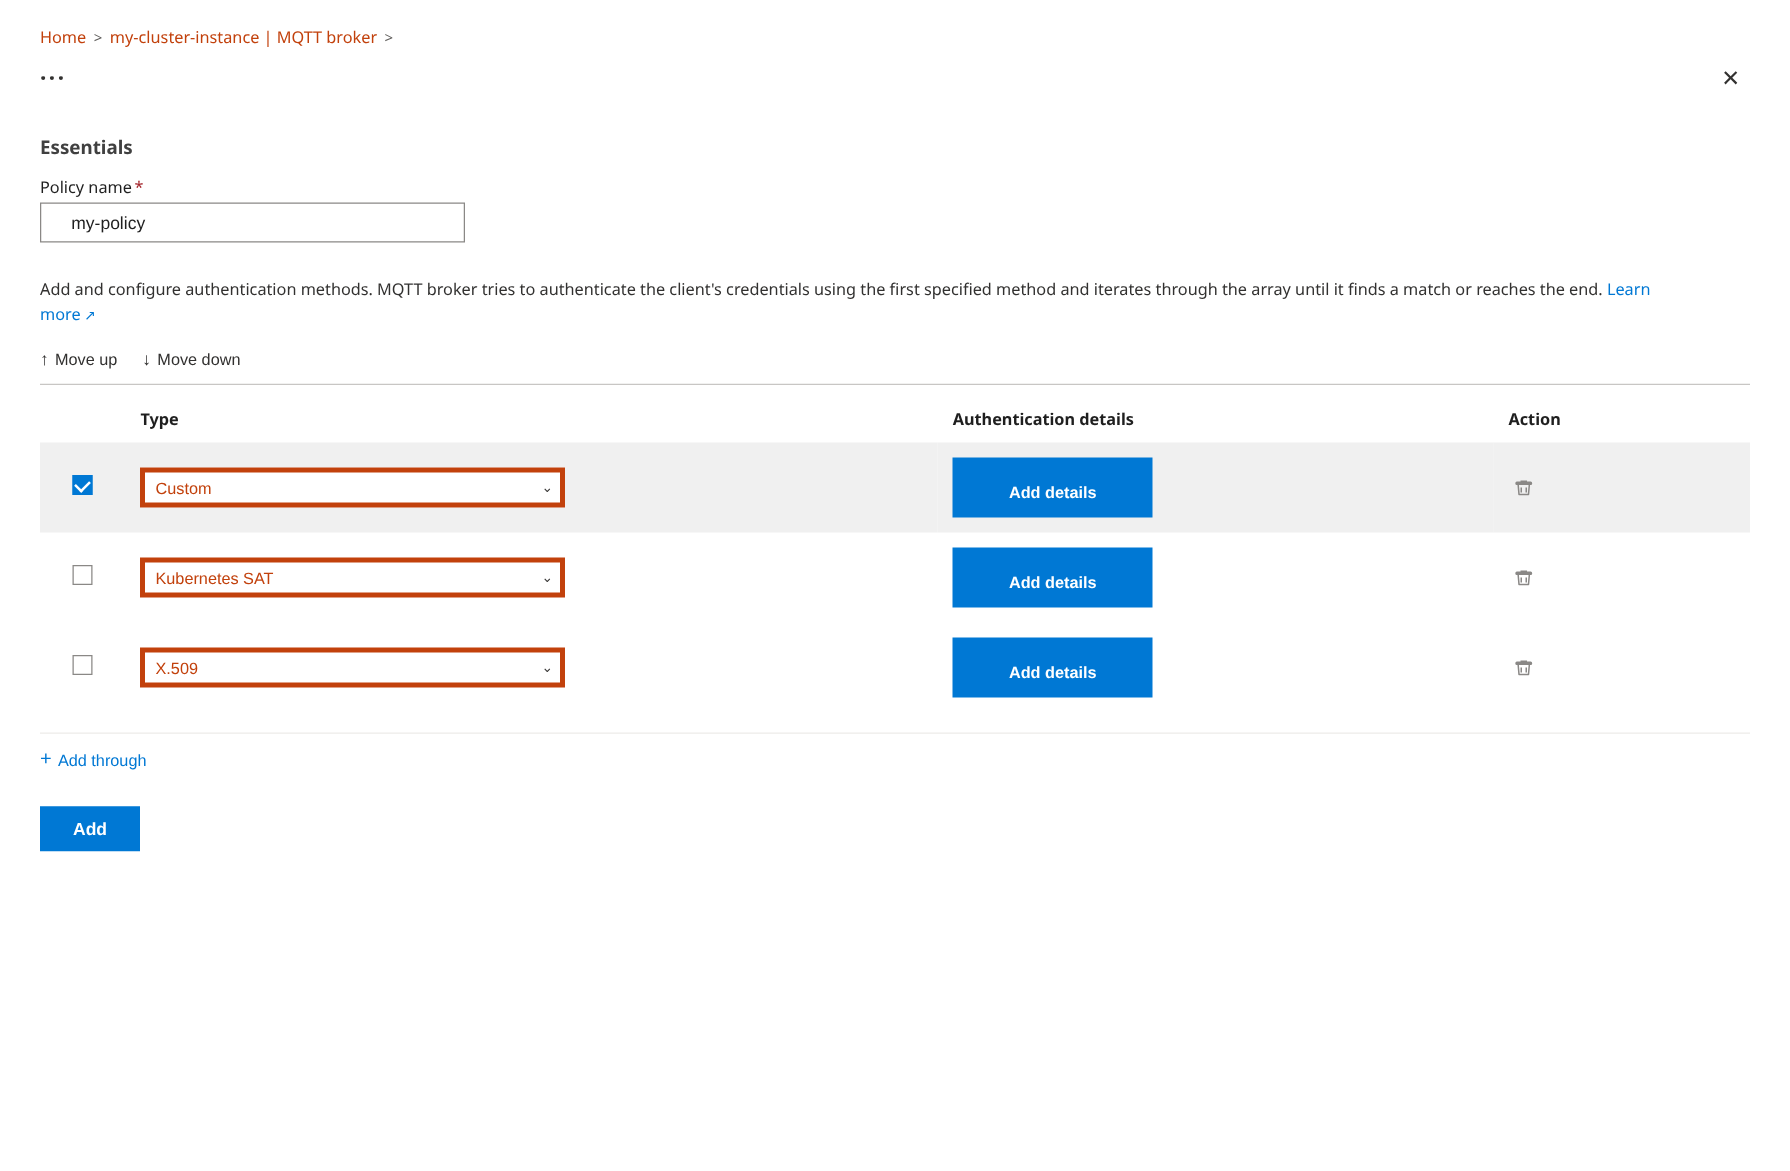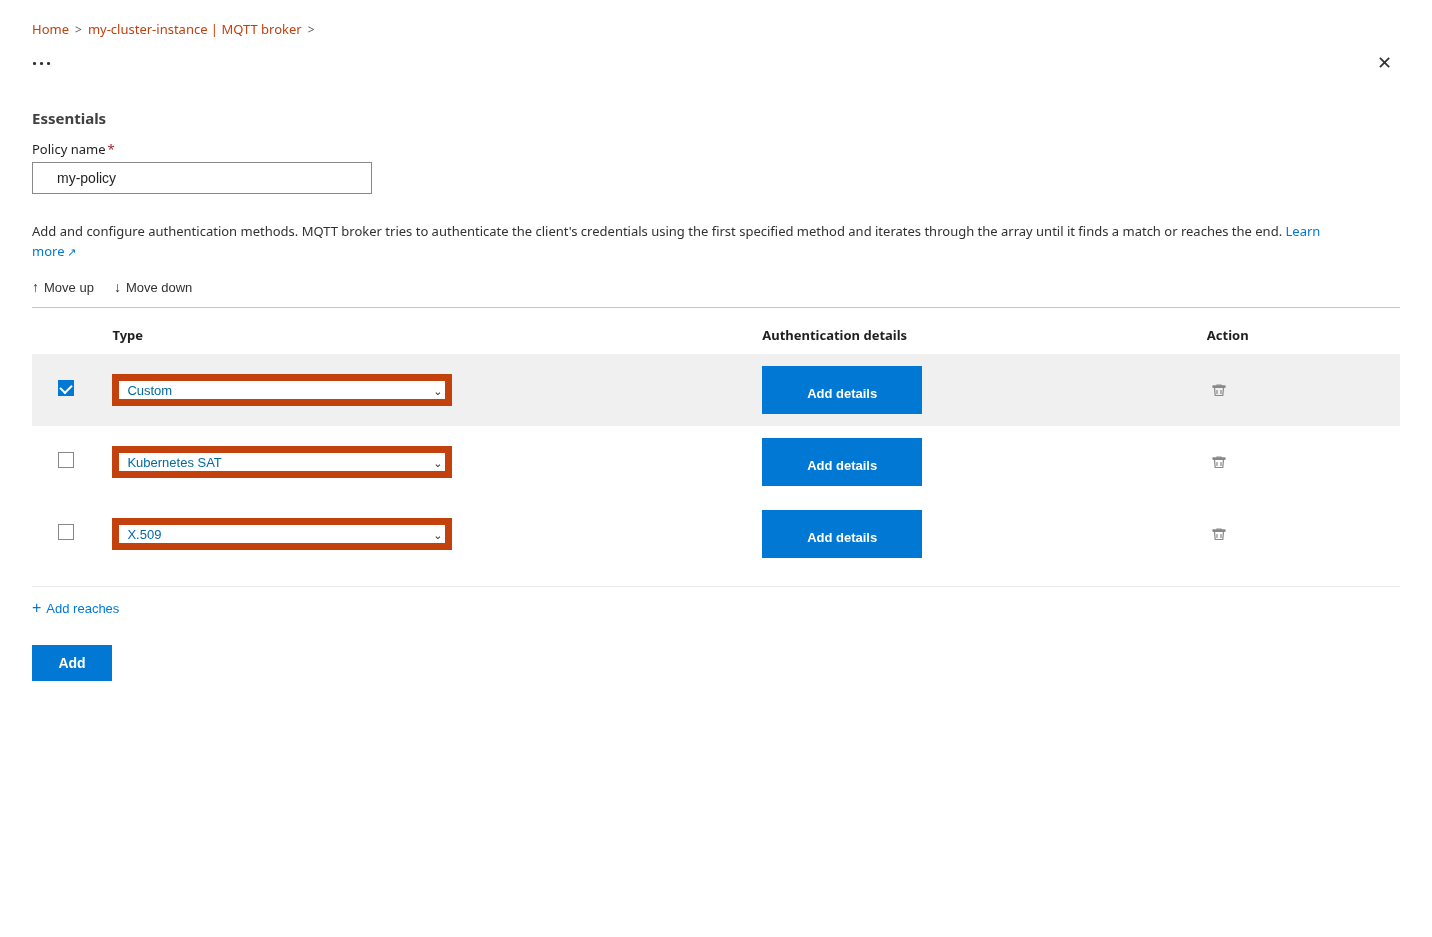--- a/index.html
+++ b/index.html
@@ -173,24 +173,24 @@
       border-top: none;
       border-left: none;
       transform: rotate(45deg);
     }
 
     
     .type-select {
       height: 32px;
       width: 340px;
       padding: 0 8px;
-      border: 7px solid #c2410c;
+      border: 4px solid #c2410c;
       background: #fff;
       font-size: 13px;
-      color: #0369a1;
+      color: #c2410c;
       cursor: pointer;
       appearance: none;
       -webkit-appearance: none;
       background-image: none;
     }
     .select-wrap {
       position: relative;
       display: inline-block;
     }
     .select-chevron {
@@ -382,19 +382,19 @@
             </button>
           </td>
         </tr>
       </tbody>
   </table>
 
   
   <div class="add-method-row">
     <button class="add-method-btn">
       <span class="plus-icon">+</span>
-      <span>Add reaches</span>
+      <span>Add through</span>
     </button>
   </div>
 
   
   <button class="submit-btn">Add</button>
 </div>
 
 </body></html>

